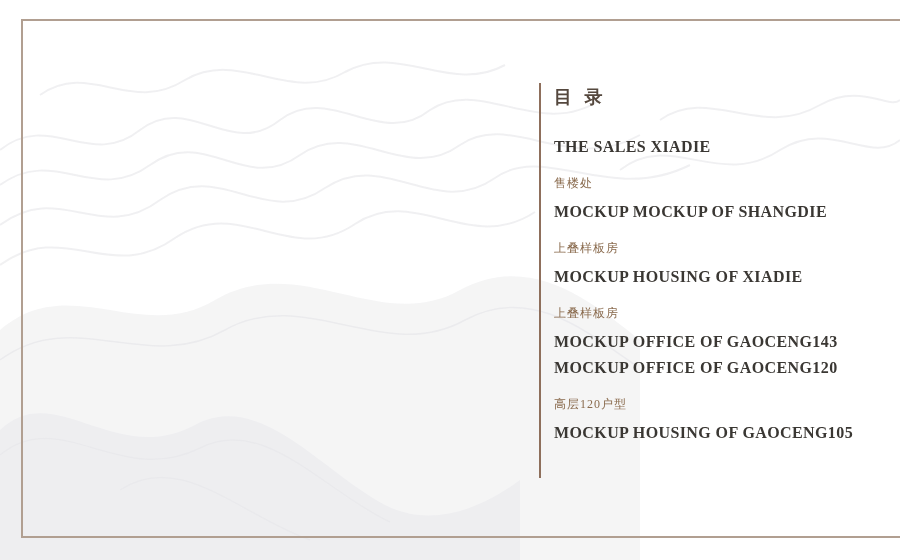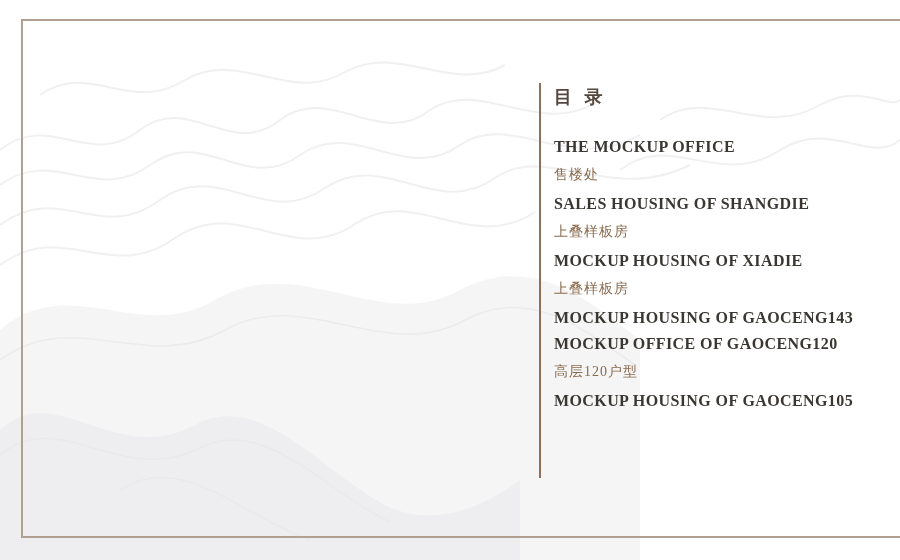--- a/index.html
+++ b/index.html
@@ -61,26 +61,26 @@
   .toc-item .en {
     font-size: 16px;
     line-height: 20px;
     font-weight: 600;
     letter-spacing: 0.4px;
     color: var(--item-en-color, #3a3733);
     margin: 0 0 6px 0;
     white-space: nowrap;
   }
   .toc-item .zh {
-    font-size: 14px;
+    font-size: 12px;
     line-height: 20px;
     font-weight: 400;
     letter-spacing: 1px;
     color: var(--item-zh-color, #8a6b4e);
-    margin: 8px 0 9px 0;
+    margin: 16px 0 9px 0;
     white-space: nowrap;
   }
 </style>
 </head>
 <body>
 
 <div class="canvas">
 
   <svg class="bg-art" viewBox="0 0 900 560" xmlns="http://www.w3.org/2000/svg" aria-hidden="true">
     <g fill="none" stroke="#efeff1" stroke-width="2" opacity="0.9">
@@ -104,36 +104,36 @@
   </svg>
 
   <div class="page-border"></div>
 
   <div class="toc-divider"></div>
 
   <div class="toc">
     <h1 class="toc-heading">目 录</h1>
     <div id="toc-list">
   <div class="toc-item">
-    <div class="en">THE MOCKUP OFFICE</div>
+    <div class="en">THE SALES XIADIE</div>
     <div class="zh">售楼处</div>
   </div>
 
   <div class="toc-item">
-    <div class="en">SALES HOUSING OF SHANGDIE</div>
+    <div class="en">MOCKUP MOCKUP OF SHANGDIE</div>
     <div class="zh">上叠样板房</div>
   </div>
 
   <div class="toc-item">
     <div class="en">MOCKUP HOUSING OF XIADIE</div>
     <div class="zh">上叠样板房</div>
   </div>
 
   <div class="toc-item">
-    <div class="en">MOCKUP HOUSING OF GAOCENG143</div>
+    <div class="en">MOCKUP OFFICE OF GAOCENG143</div>
   </div>
 
   <div class="toc-item">
     <div class="en">MOCKUP OFFICE OF GAOCENG120</div>
     <div class="zh">高层120户型</div>
   </div>
 
   <div class="toc-item">
     <div class="en">MOCKUP HOUSING OF GAOCENG105</div>
   </div>

